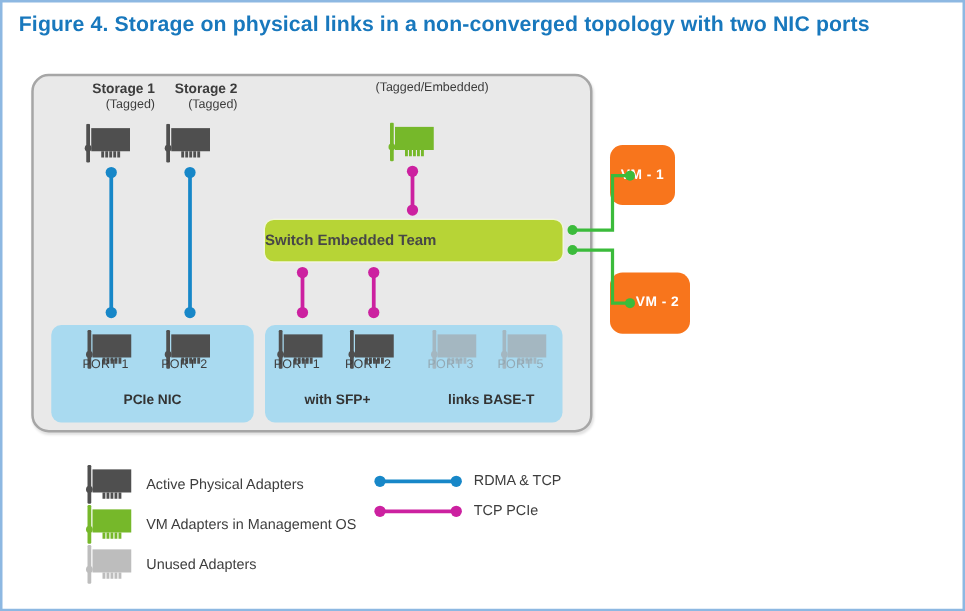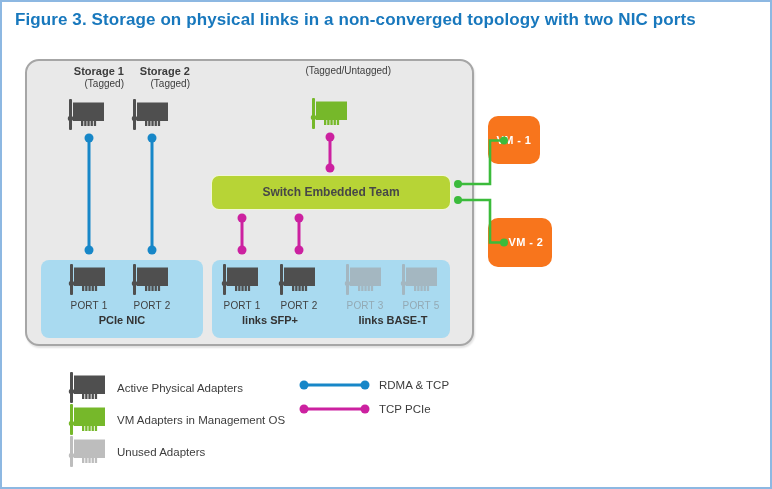--- a/index.html
+++ b/index.html
@@ -21,28 +21,28 @@
   .ep-label .nm{font-size:11px;font-weight:700;line-height:13px;}
   .ep-label .tg{font-size:10px;line-height:12px;}
   .nic{position:absolute;width:46px;height:32px;overflow:visible;}
   .ic-active{color:#4f4f4f;}
   .ic-vm{color:#76b82a;}
   .ic-unused-port{color:#a4b7c1;}
   .ic-unused{color:#bdbdbd;}
   .switchbox{
     position:absolute;left:209px;top:173px;width:240px;height:35px;
     background:#b7d436;border-radius:8px;border:1px solid rgba(255,255,255,.8);
-    box-sizing:border-box;text-align:center;line-height:33px;
+    box-sizing:border-box;line-height:33px;
     font-size:12px;font-weight:700;color:#474747;
   }
   .nicbox{
     position:absolute;top:258px;height:78px;background:#a9daf0;border-radius:8px;
   }
   .portlabel{
-    position:absolute;top:298px;width:46px;text-align:center;
+    position:absolute;top:284px;width:46px;
     font-size:10px;color:#3f3f3f;letter-spacing:.2px;
   }
   .portlabel.unused{color:#93a9b4;}
   .grouplabel{
     position:absolute;top:312px;text-align:center;
     font-size:11px;font-weight:700;color:#333;
   }
   .vm{
     position:absolute;left:486px;width:52px;background:#f8751c;border-radius:10px;
     color:#fff;font-size:11px;font-weight:600;text-align:center;letter-spacing:.4px;
@@ -64,34 +64,34 @@
     <rect x="16" y="22" width="2.3" height="5" fill="currentColor"></rect>
     <rect x="19.2" y="22" width="2.3" height="5" fill="currentColor"></rect>
     <rect x="22.4" y="22" width="2.3" height="5" fill="currentColor"></rect>
     <rect x="25.6" y="22" width="2.3" height="5" fill="currentColor"></rect>
     <rect x="28.8" y="22" width="2.3" height="5" fill="currentColor"></rect>
   </symbol>
 </svg>
 
 <div class="stage">
 
-  <div class="title">Figure 3. Storage on physical links in a non-converged topology with two NIC ports</div>
+  <div class="title">Figure 4. Storage on physical links in a non-converged topology with two NIC ports</div>
 
   <div class="host"></div>
 
   <div class="ep-label" style="left:46px;top:63px;width:76px">
     <div class="nm">Storage 1</div>
     <div class="tg">(Tagged)</div>
   </div>
   <div class="ep-label" style="left:112px;top:63px;width:76px">
     <div class="nm">Storage 2</div>
     <div class="tg">(Tagged)</div>
   </div>
   <div class="ep-label" style="left:269px;top:63px;width:120px">
-    <div class="tg">(Tagged/Untagged)</div>
+    <div class="tg">(Tagged/Embedded)</div>
   </div>
 
   <svg class="nic ic-active" style="left:63px;top:97px">
       <use href="#nicsym"></use>
     </svg>
   <svg class="nic ic-active" style="left:127px;top:97px">
       <use href="#nicsym"></use>
     </svg>
   <svg class="nic ic-vm" style="left:306px;top:96px">
       <use href="#nicsym"></use>
@@ -122,21 +122,21 @@
     </svg>
 
   <div class="portlabel" style="left:64px">PORT 1</div>
   <div class="portlabel" style="left:127px">PORT 2</div>
   <div class="portlabel" style="left:217px">PORT 1</div>
   <div class="portlabel" style="left:274px">PORT 2</div>
   <div class="portlabel unused" style="left:340px">PORT 3</div>
   <div class="portlabel unused" style="left:396px">PORT 5</div>
 
   <div class="grouplabel" style="left:39px;width:162px">PCIe NIC</div>
-  <div class="grouplabel" style="left:212px;width:112px">links SFP+</div>
+  <div class="grouplabel" style="left:212px;width:112px">with SFP+</div>
   <div class="grouplabel" style="left:334px;width:114px">links BASE-T</div>
 
   <div class="vm vm1">VM - 1</div>
   <div class="vm vm2">VM - 2</div>
 
   <svg class="nic ic-active" style="left:64px;top:370px">
       <use href="#nicsym"></use>
     </svg>
   <svg class="nic ic-vm" style="left:64px;top:402px">
       <use href="#nicsym"></use>

